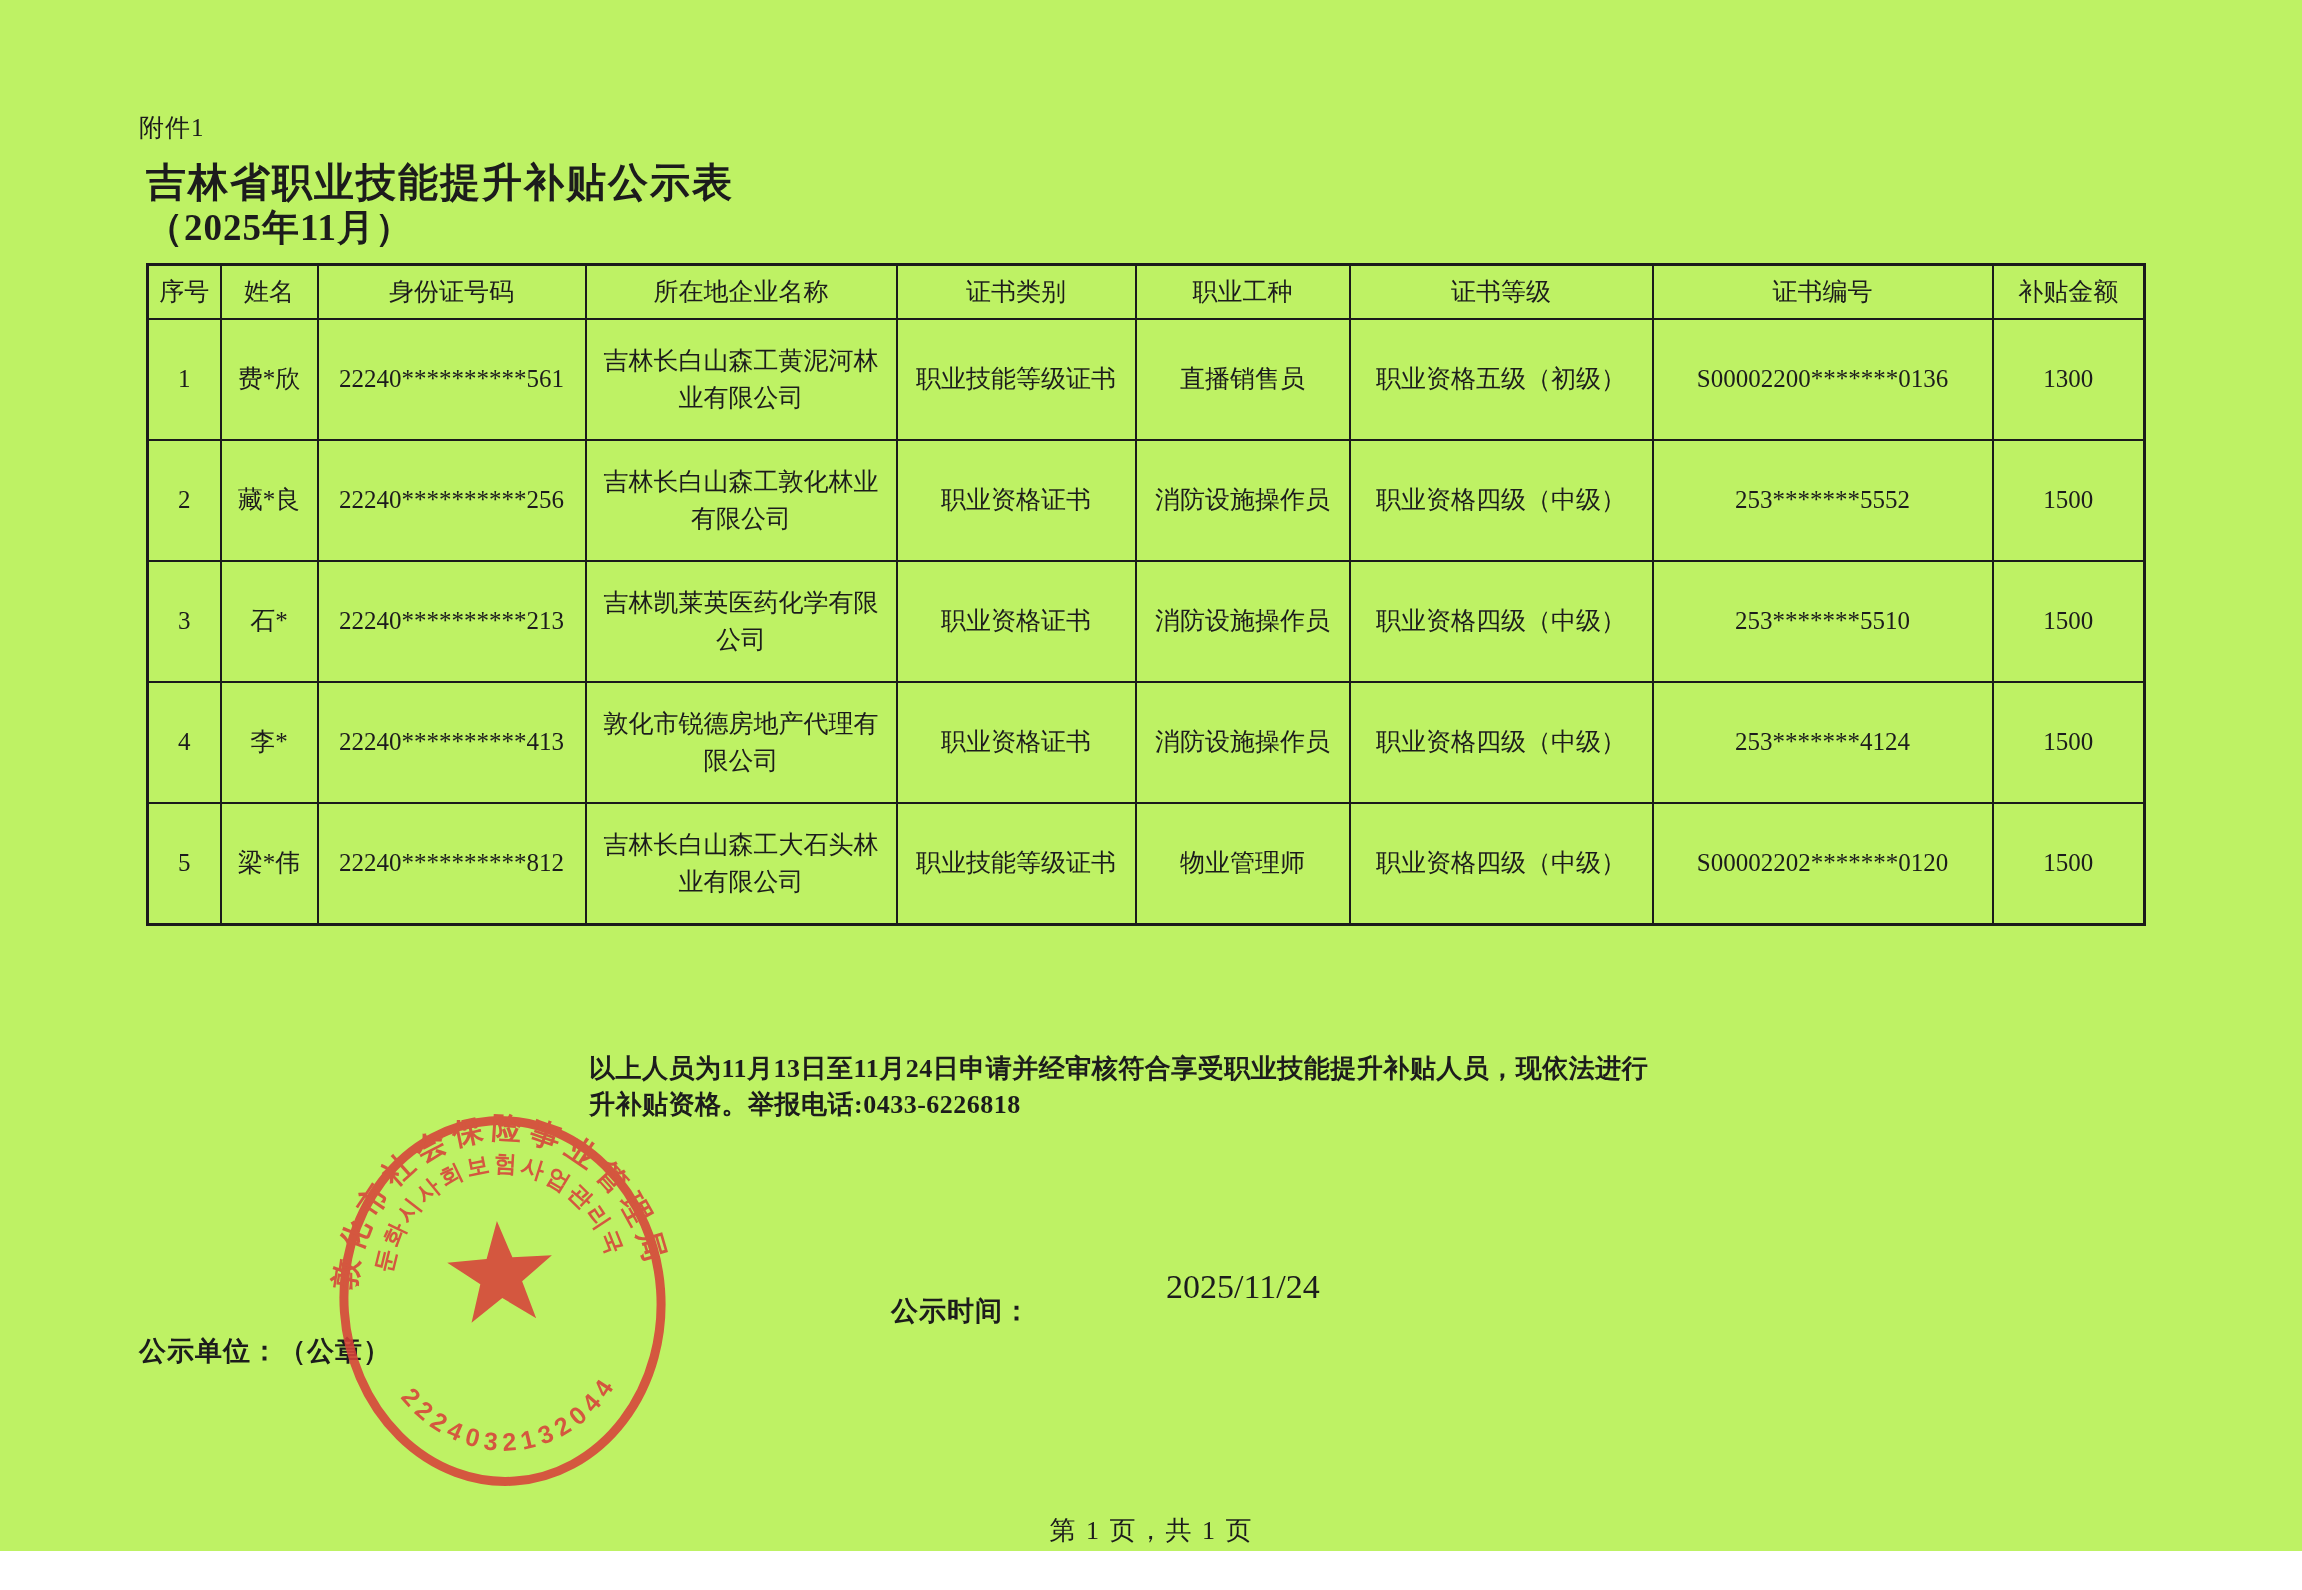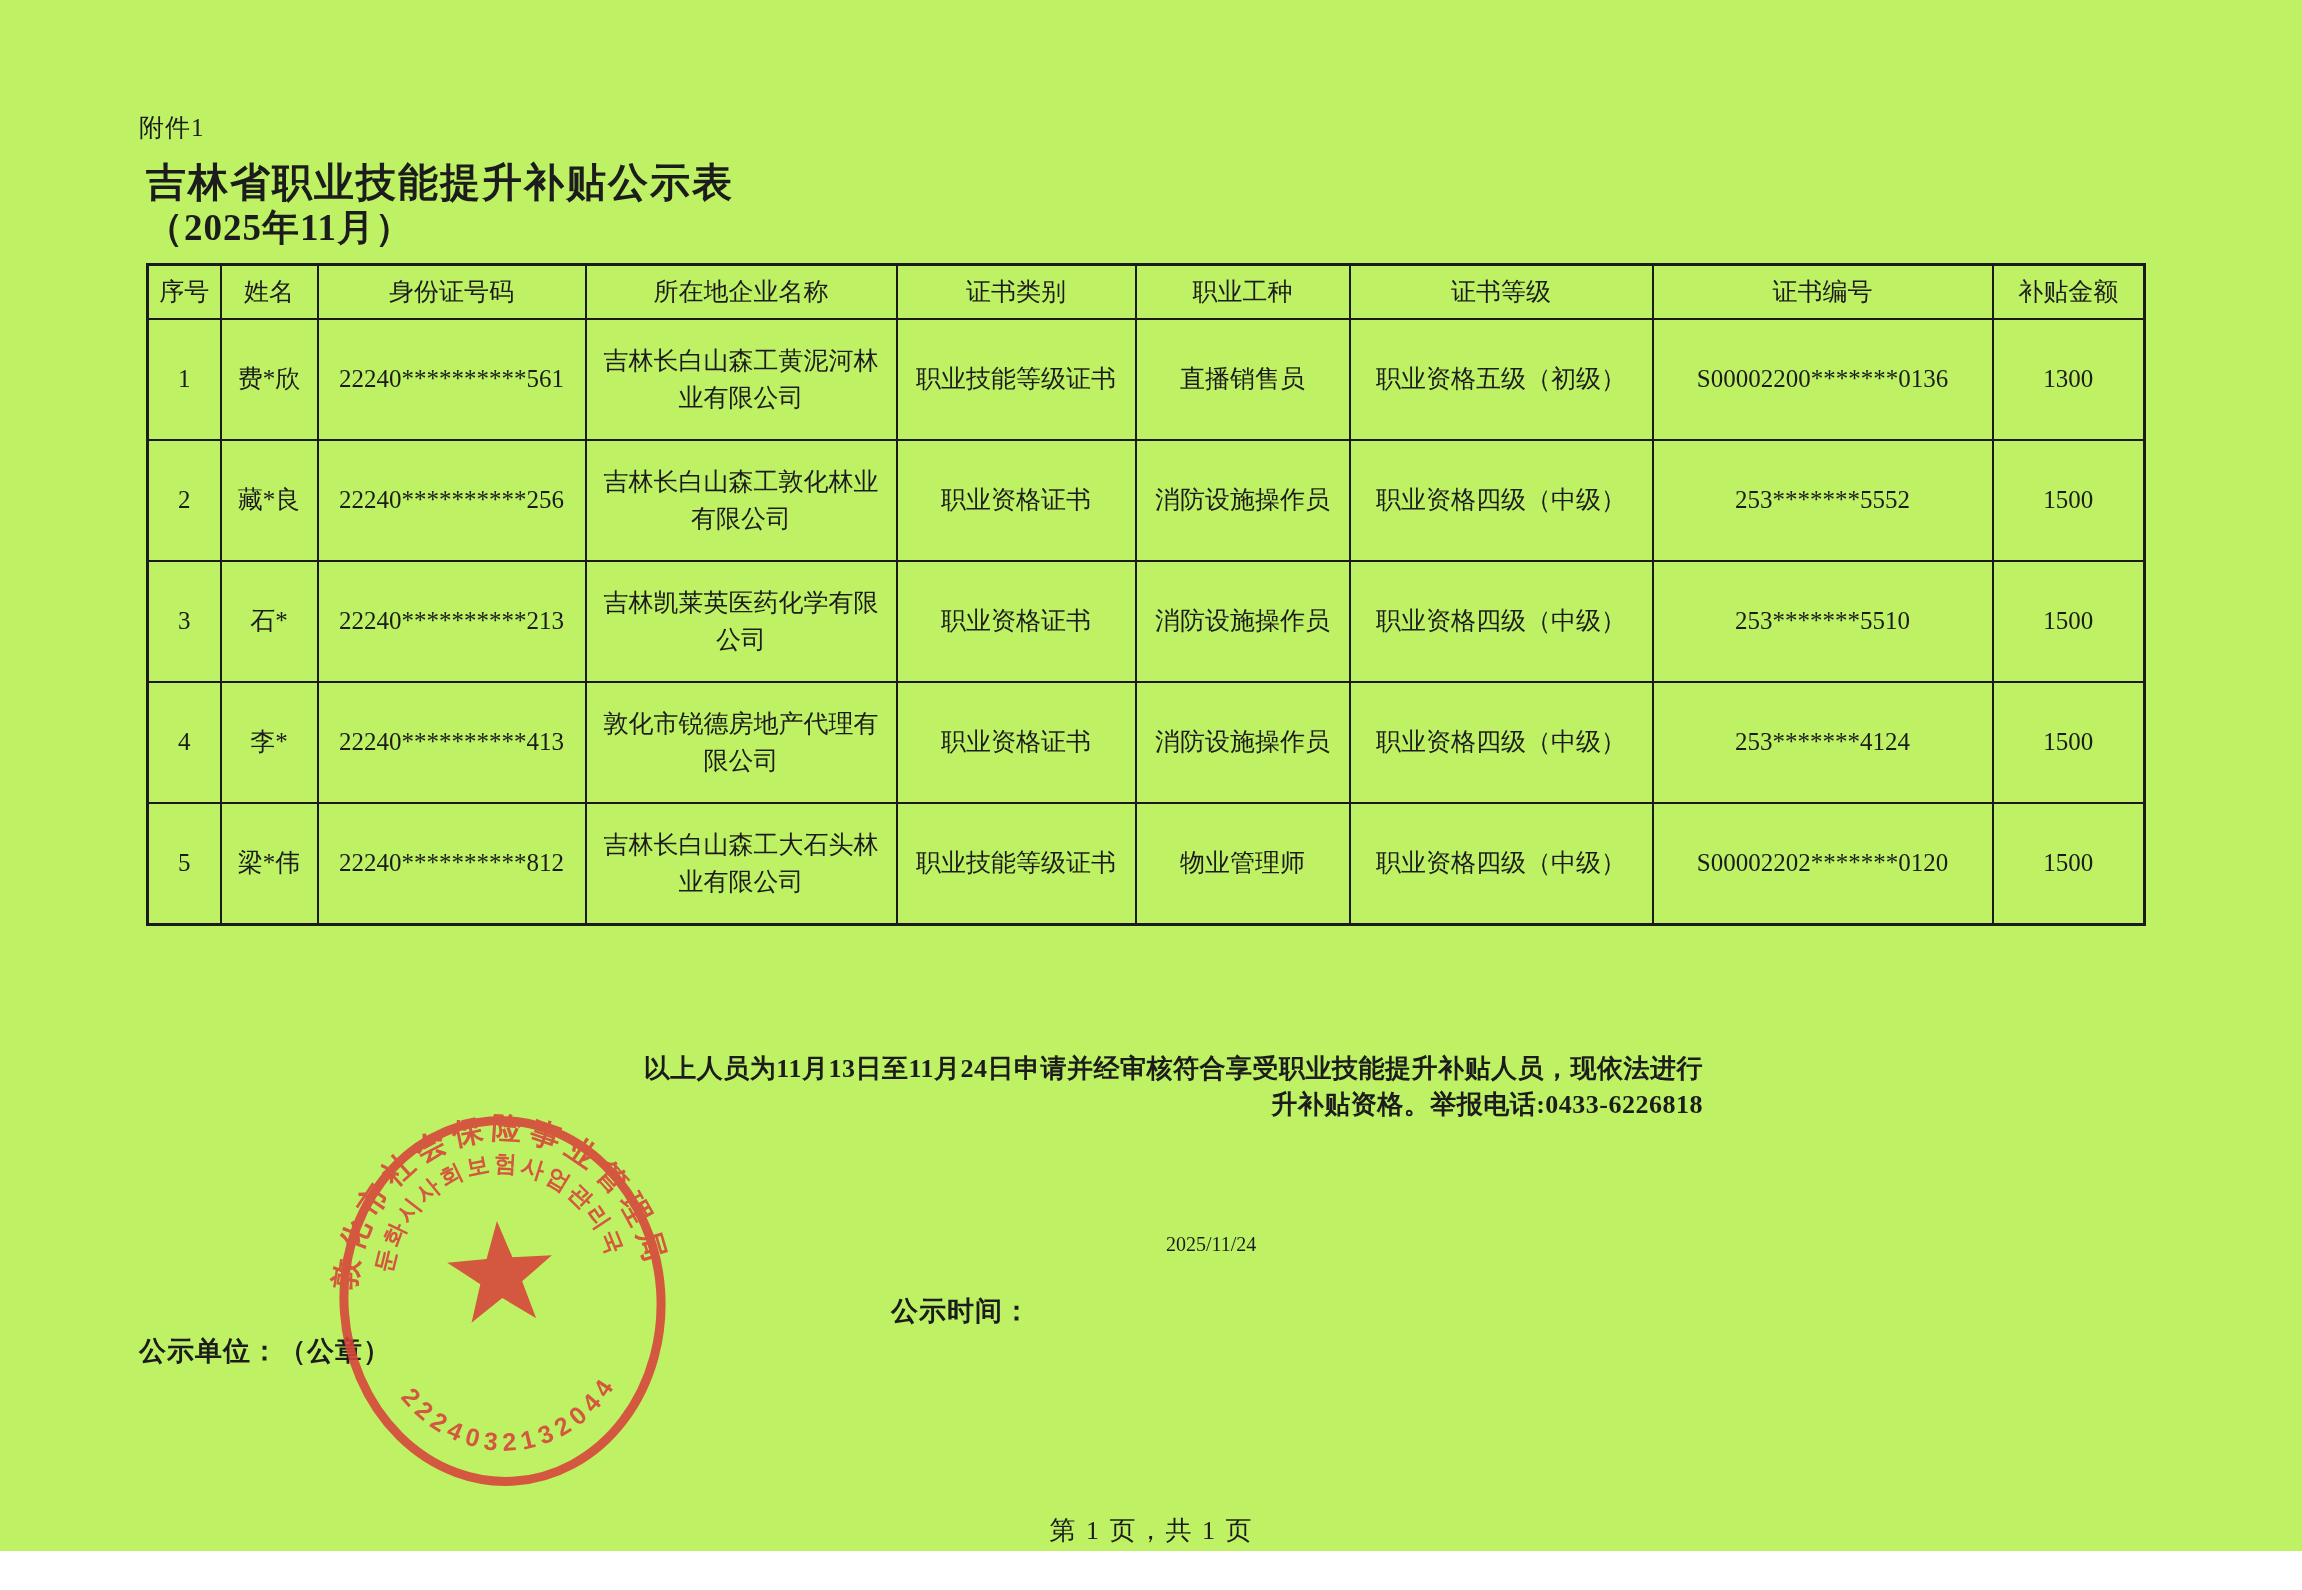--- a/index.html
+++ b/index.html
@@ -64,21 +64,21 @@
   table.subsidy thead th { height: 40px; }
   table.subsidy tbody td { height: 107px; }
   .notice {
     position: absolute;
     left: 589px;
     top: 1051px;
     width: 1114px;
     font-size: 26px;
     font-weight: bold;
     line-height: 36px;
-    text-align: right;
+    text-align: left;
     letter-spacing: 0.5px;
   }
   .sig-unit {
     position: absolute;
     left: 139px;
     top: 1293px;
     font-size: 27px;
     font-weight: bold;
     letter-spacing: 1px;
     margin-top: 40px;
@@ -87,22 +87,22 @@
     position: absolute;
     left: 891px;
     top: 1293px;
     font-size: 27px;
     font-weight: bold;
     letter-spacing: 1px;
   }
   .sig-time-value {
     position: absolute;
     left: 1166px;
-    top: 1233px;
-    font-size: 20px;
+    top: 1268px;
+    font-size: 34px;
   }
   .stamp {
     position: absolute;
     left: 330px;
     top: 1113px;
     width: 345px;
     height: 376px;
     opacity: 0.88;
     transform: rotate(-4deg);
     pointer-events: none;

